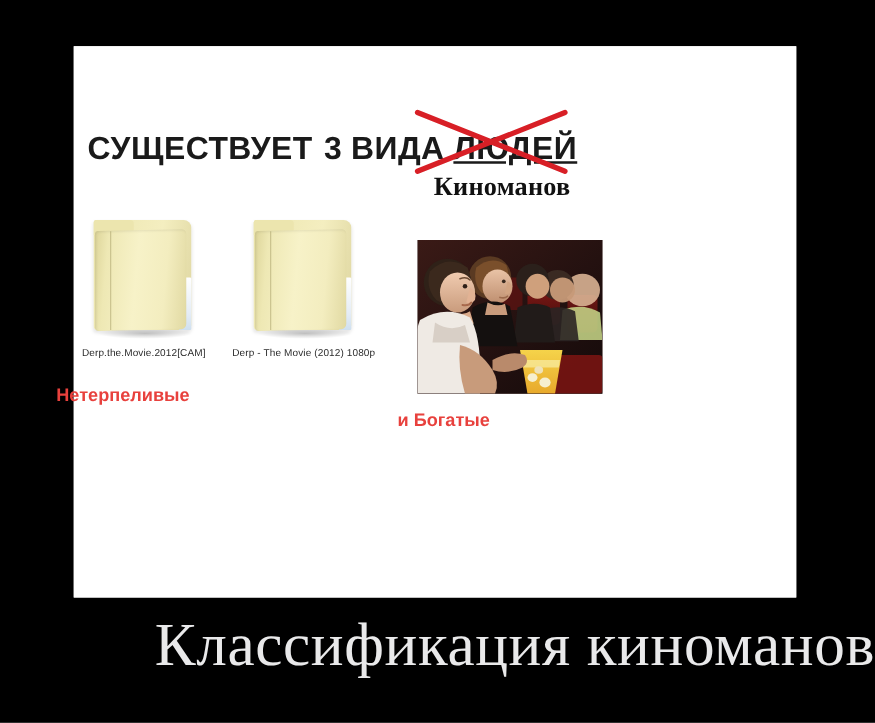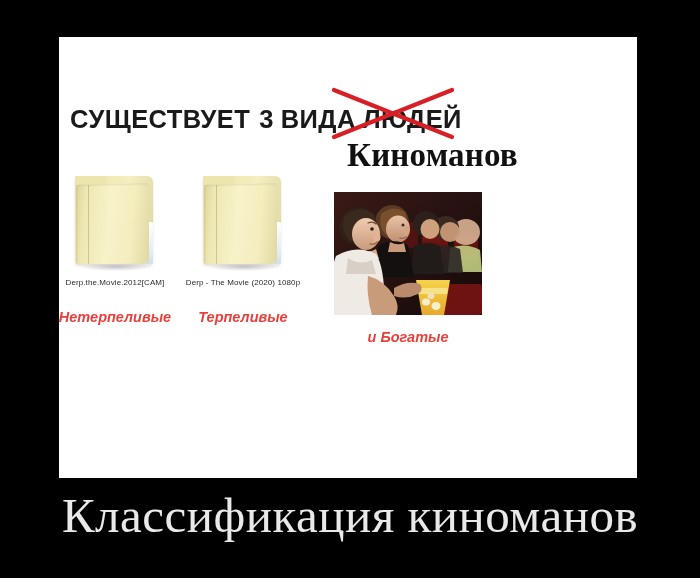--- a/index.html
+++ b/index.html
@@ -46,39 +46,40 @@
     letter-spacing: 0.4px;
     color: #1a1a1a;
     line-height: 40px;
   }
   #headline .sp { display: inline-block; width: 7px; }
   #headline .sp-wide { display: inline-block; width: 9px; }
 
   #crossed-word {
     position: relative;
     display: inline-block;
+    text-decoration: underline;
   }
 
   
   #x-mark {
     position: absolute;
     left: 331px;
     top: 86px;
     width: 124px;
     height: 55px;
     pointer-events: none;
   }
 
   
   #kinomanov {
     position: absolute;
     left: 347px;
     top: 137px;
     font-family: "Liberation Serif", serif;
-    font-size: 33px;
+    font-size: 21px;
     font-weight: 700;
     color: #111111;
     white-space: nowrap;
     letter-spacing: 0.2px;
   }
 
   
   .item {
     position: absolute;
     top: 168px;
@@ -149,47 +150,46 @@
   .filename {
     margin-top: 6px;
     text-align: center;
     font-size: 8px;
     color: #2b2b2b;
     letter-spacing: 0.1px;
     white-space: nowrap;
   }
   .category {
     margin-top: 22px;
-    text-align: center;
+    text-align: left;
     font-size: 14.5px;
     font-weight: 700;
     color: #e8413d;
     white-space: nowrap;
-    font-style: italic;
   }
   #item-3 .category { margin-top: 14px; color: #e8413d; }
 
   
   #photo {
     position: relative;
     width: 148px;
     height: 123px;
     margin: 0 auto;
     overflow: hidden;
     background: #2a1412;
   }
   #photo svg { display: block; }
 
   
   #caption {
     position: absolute;
     left: 0;
     top: 487px;
     width: 700px;
-    text-align: center;
+    text-align: right;
     font-family: "Liberation Serif", serif;
     font-size: 49px;
     color: #e9e9ea;
     letter-spacing: 0.5px;
     white-space: nowrap;
   }
 </style>
 </head>
 <body>
 
@@ -231,22 +231,21 @@
       <div class="folder">
         <div class="back">
             <div class="tabnotch"></div>
           </div>
         <div class="paper"></div>
         <div class="front"></div>
         <div class="crease"></div>
         <div class="shadow"></div>
       </div>
     </div>
-    <div class="filename">Derp - The Movie (2020) 1080p</div>
-    <div class="category">Терпеливые</div>
+    <div class="filename">Derp - The Movie (2012) 1080p</div>
   </div>
 
   <div class="item" id="item-3">
     <div id="photo">
       <svg width="148" height="123" viewBox="0 0 148 123">
         <defs>
           <linearGradient id="bgDark" x1="0" y1="0" x2="1" y2="1">
             <stop offset="0%" stop-color="#3a1a16"></stop>
             <stop offset="55%" stop-color="#241110"></stop>
             <stop offset="100%" stop-color="#140a0a"></stop>

